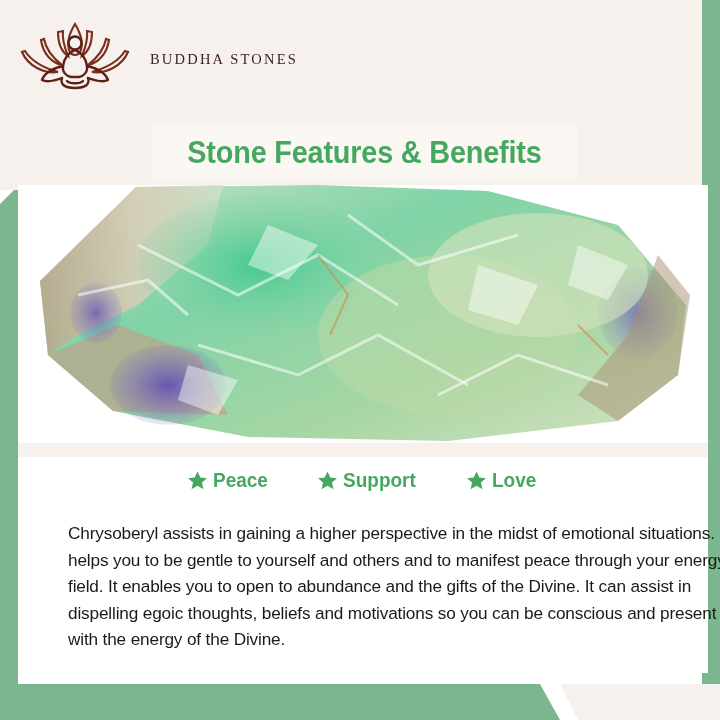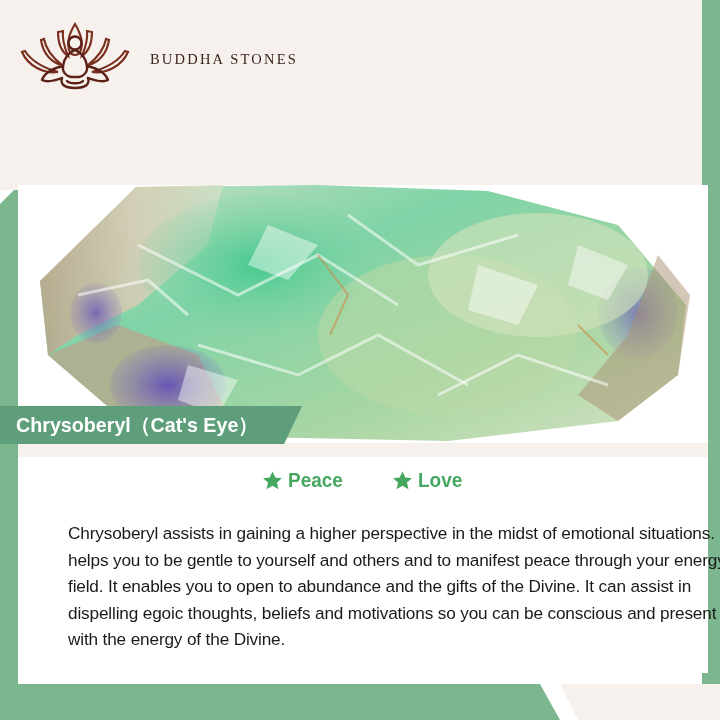--- a/index.html
+++ b/index.html
@@ -175,36 +175,42 @@
         <path d="M75 32 C69 34 64 40 63 48 C62 54 66 58 71 59 L79 59 C84 58 88 54 87 48 C86 40 81 34 75 32 Z"></path>
         <path d="M63 48 C52 50 44 56 42 62 C46 64 54 63 62 60"></path>
         <path d="M87 48 C98 50 106 56 108 62 C104 64 96 63 88 60"></path>
         <path d="M62 60 C60 66 64 70 75 70 C86 70 90 66 88 60"></path>
         <path d="M67 63 C70 66 80 66 83 63"></path>
       </g>
     </svg>
     <div class="logo-word">BUDDHA STONES</div>
   </div>
 
-
-  <div class="name-tag">
-    <span class="name-tag-text">Chrysoberyl（Cat's Eye）</span>
-  </div>
+  <div class="title-plaque">
+    <div class="title-text">Stone Features &amp; Benefits</div>
+  </div>
+
 
   <div class="benefits">
     <div class="benefit">
       <svg class="star" viewBox="0 0 24 24" aria-hidden="true">
         <polygon points="12,1.6 15.2,8.7 22.8,9.4 17.1,14.4 18.8,22 12,18 5.2,22 6.9,14.4 1.2,9.4 8.8,8.7" fill="#46A860"></polygon>
       </svg>
       <span class="benefit-label">Peace</span>
     </div>
     <div class="benefit">
       <svg class="star" viewBox="0 0 24 24" aria-hidden="true">
         <polygon points="12,1.6 15.2,8.7 22.8,9.4 17.1,14.4 18.8,22 12,18 5.2,22 6.9,14.4 1.2,9.4 8.8,8.7" fill="#46A860"></polygon>
       </svg>
+      <span class="benefit-label">Support</span>
+    </div>
+    <div class="benefit">
+      <svg class="star" viewBox="0 0 24 24" aria-hidden="true">
+        <polygon points="12,1.6 15.2,8.7 22.8,9.4 17.1,14.4 18.8,22 12,18 5.2,22 6.9,14.4 1.2,9.4 8.8,8.7" fill="#46A860"></polygon>
+      </svg>
       <span class="benefit-label">Love</span>
     </div>
   </div>
 
   <p class="description">Chrysoberyl assists in gaining a higher perspective in the midst of emotional situations. It helps you to be gentle to yourself and others and to manifest peace through your energy field. It enables you to open to abundance and the gifts of the Divine. It can assist in dispelling egoic thoughts, beliefs and motivations so you can be conscious and present with the energy of the Divine.</p>
 
   <div class="frame">
     <svg viewBox="0 0 720 720" aria-hidden="true">
 
       <path d="M200 0 L720 0 L720 44 L224 44 Z" fill="#7CB68E"></path>

